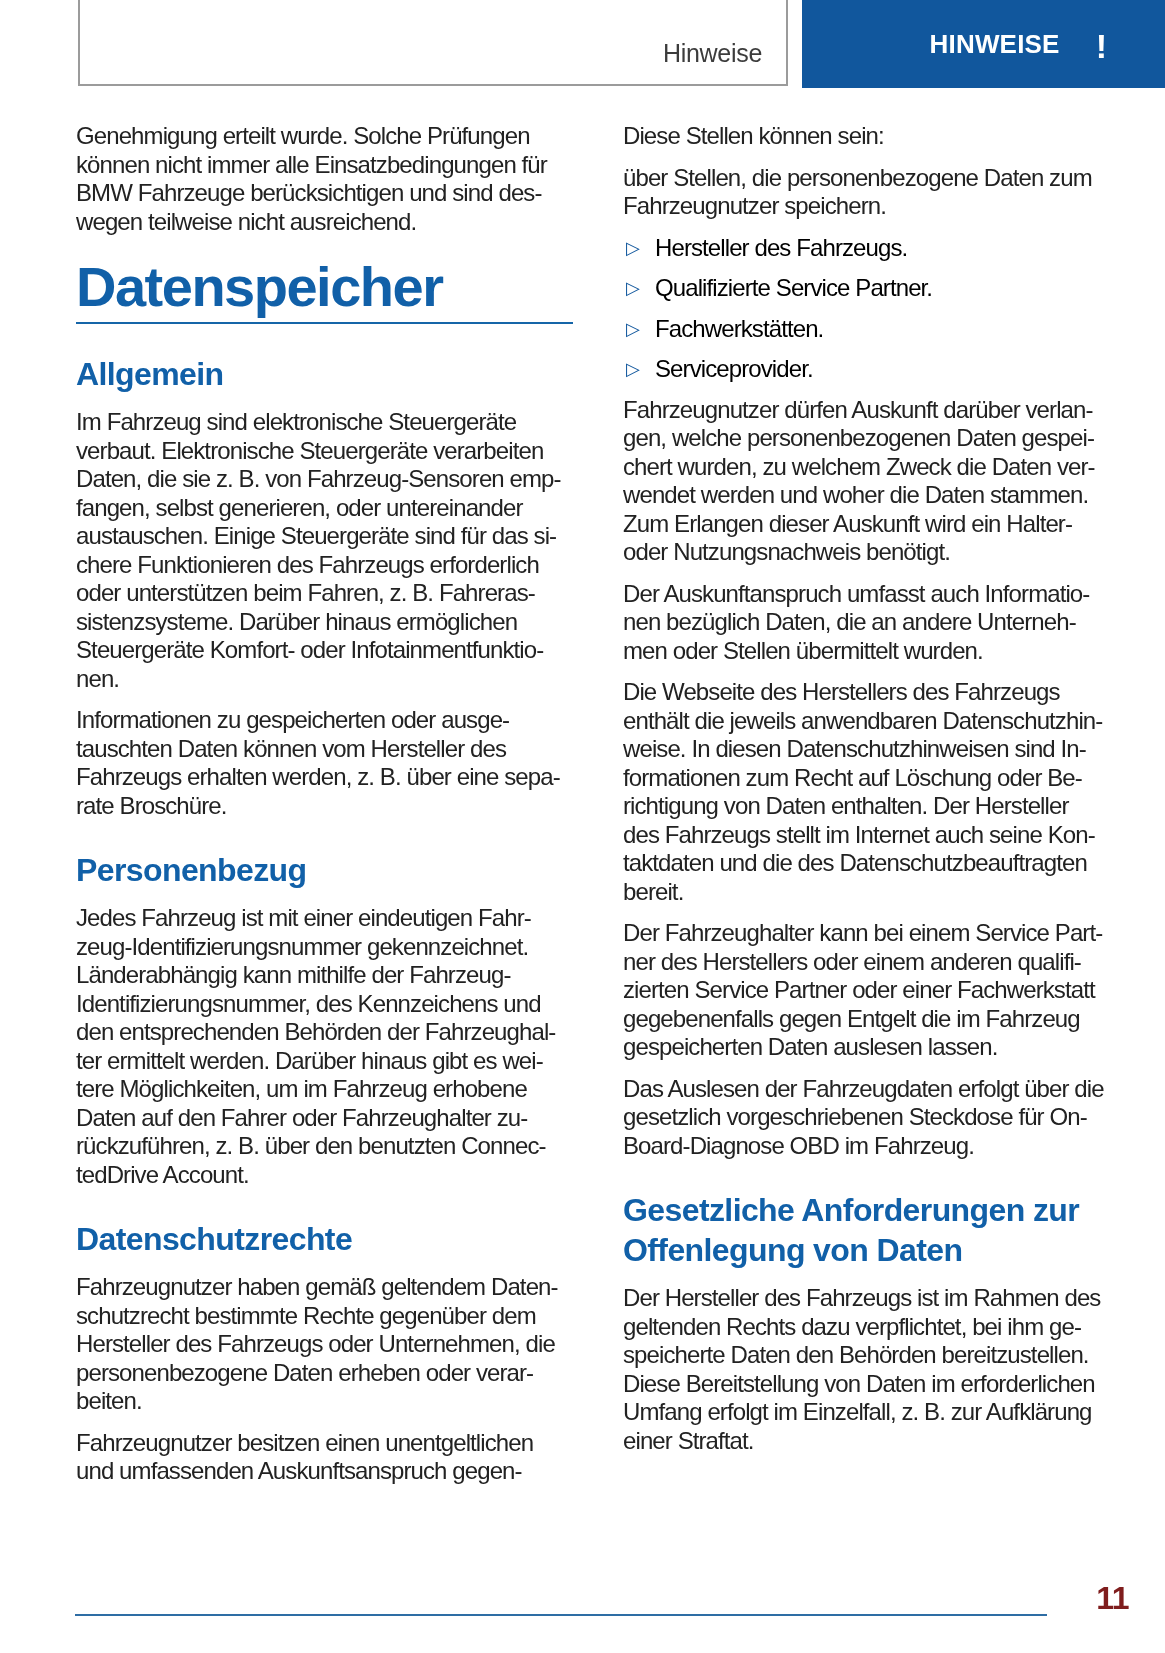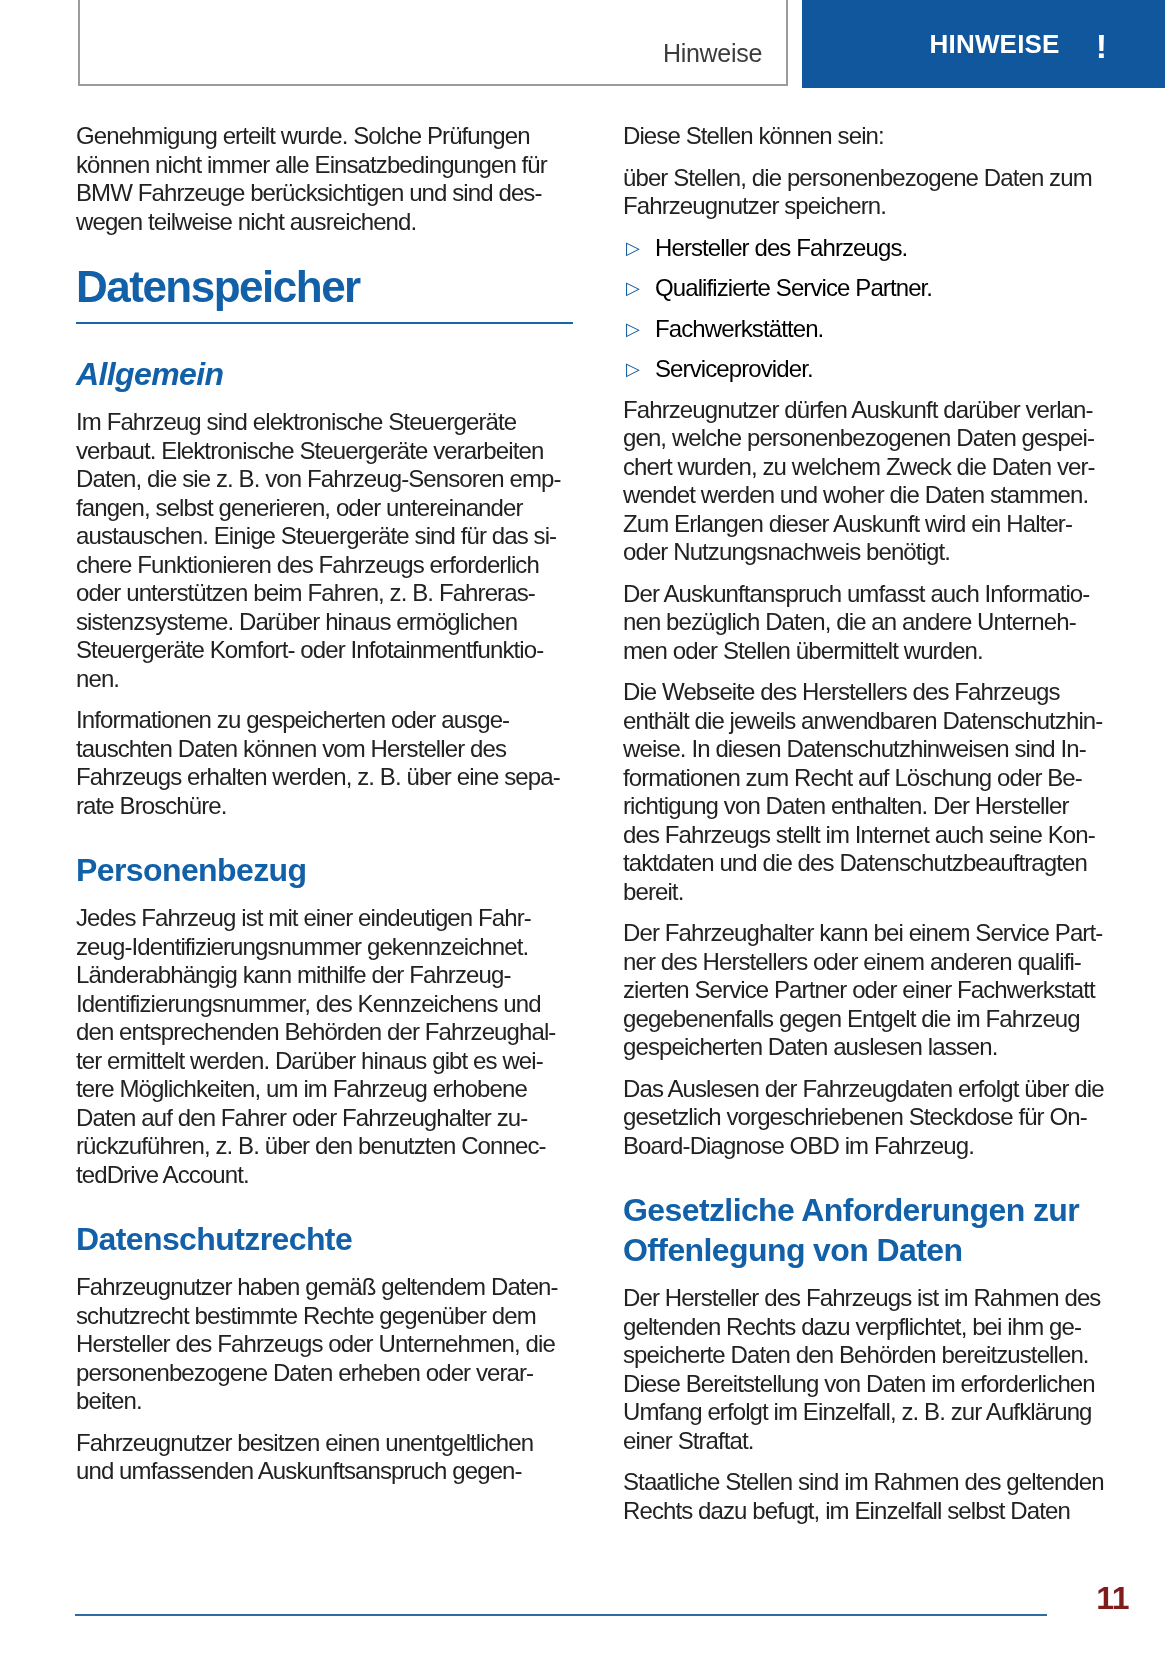--- a/index.html
+++ b/index.html
@@ -75,21 +75,21 @@
     margin: 4px 0 13px 0;
     font-size: 24px;
     line-height: 28.5px;
     letter-spacing: -0.9px;
     white-space: pre;
     color: #222222;
   }
 
   h1.chapter-title {
     margin: 28px 0 0 0;
-    font-size: 44px;
+    font-size: 56px;
     line-height: 46px;
     font-weight: bold;
     color: #1160a8;
     letter-spacing: -1.5px;
     white-space: pre;
   }
   .title-rule {
     height: 0;
     border-bottom: 2px solid #1565a8;
     margin: 12px 0 30px 0;
@@ -164,21 +164,21 @@
 
   <div class="col col-left">
     <p class="body">Genehmigung erteilt wurde. Solche Prüfungen
 können nicht immer alle Einsatzbedingungen für
 BMW Fahrzeuge berücksichtigen und sind des-
 wegen teilweise nicht ausreichend.</p>
 
     <h1 class="chapter-title">Datenspeicher</h1>
     <div class="title-rule"></div>
 
-    <h2 class="section-heading" style="margin-top:1px;font-style:italic;">Allgemein</h2>
+    <h2 class="section-heading" style="margin-top:1px;">Allgemein</h2>
     <p class="body">Im Fahrzeug sind elektronische Steuergeräte
 verbaut. Elektronische Steuergeräte verarbeiten
 Daten, die sie z. B. von Fahrzeug-Sensoren emp-
 fangen, selbst generieren, oder untereinander
 austauschen. Einige Steuergeräte sind für das si-
 chere Funktionieren des Fahrzeugs erforderlich
 oder unterstützen beim Fahren, z. B. Fahreras-
 sistenzsysteme. Darüber hinaus ermöglichen
 Steuergeräte Komfort- oder Infotainmentfunktio-
 nen.</p>
@@ -260,20 +260,18 @@
 Board-Diagnose OBD im Fahrzeug.</p>
 
     <h2 class="section-heading">Gesetzliche Anforderungen zur
 Offenlegung von Daten</h2>
     <p class="body">Der Hersteller des Fahrzeugs ist im Rahmen des
 geltenden Rechts dazu verpflichtet, bei ihm ge-
 speicherte Daten den Behörden bereitzustellen.
 Diese Bereitstellung von Daten im erforderlichen
 Umfang erfolgt im Einzelfall, z. B. zur Aufklärung
 einer Straftat.</p>
-    <p class="body">Staatliche Stellen sind im Rahmen des geltenden
-Rechts dazu befugt, im Einzelfall selbst Daten</p>
   </div>
 
   <div class="footer-rule"></div>
   <div class="page-number">11</div>
 
 </div>
 
 </body></html>

